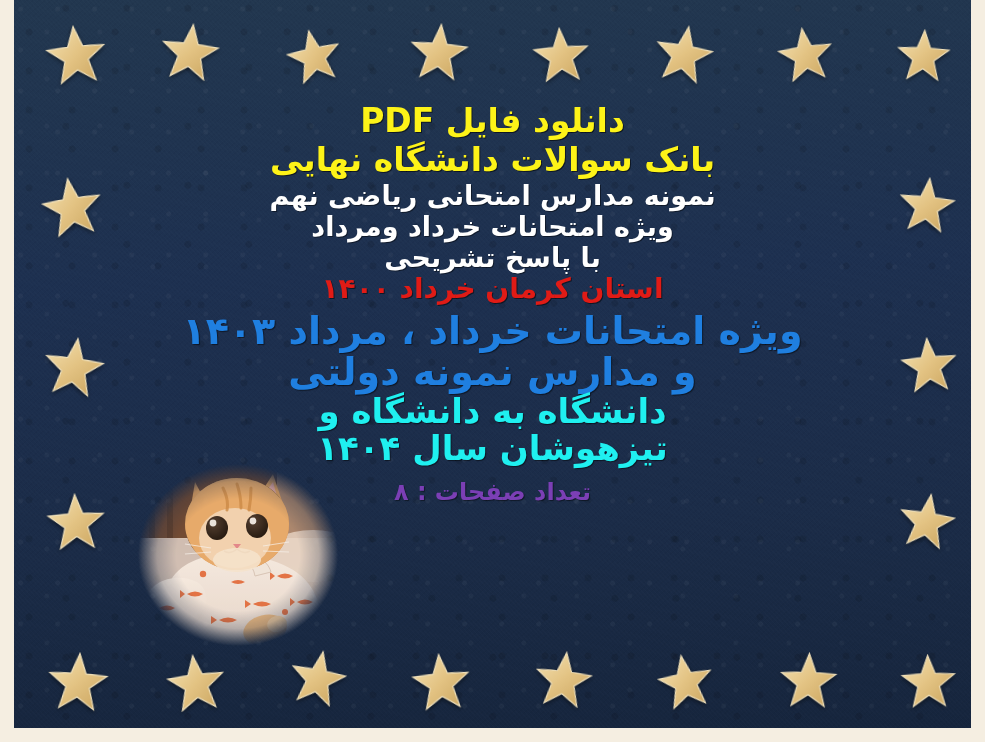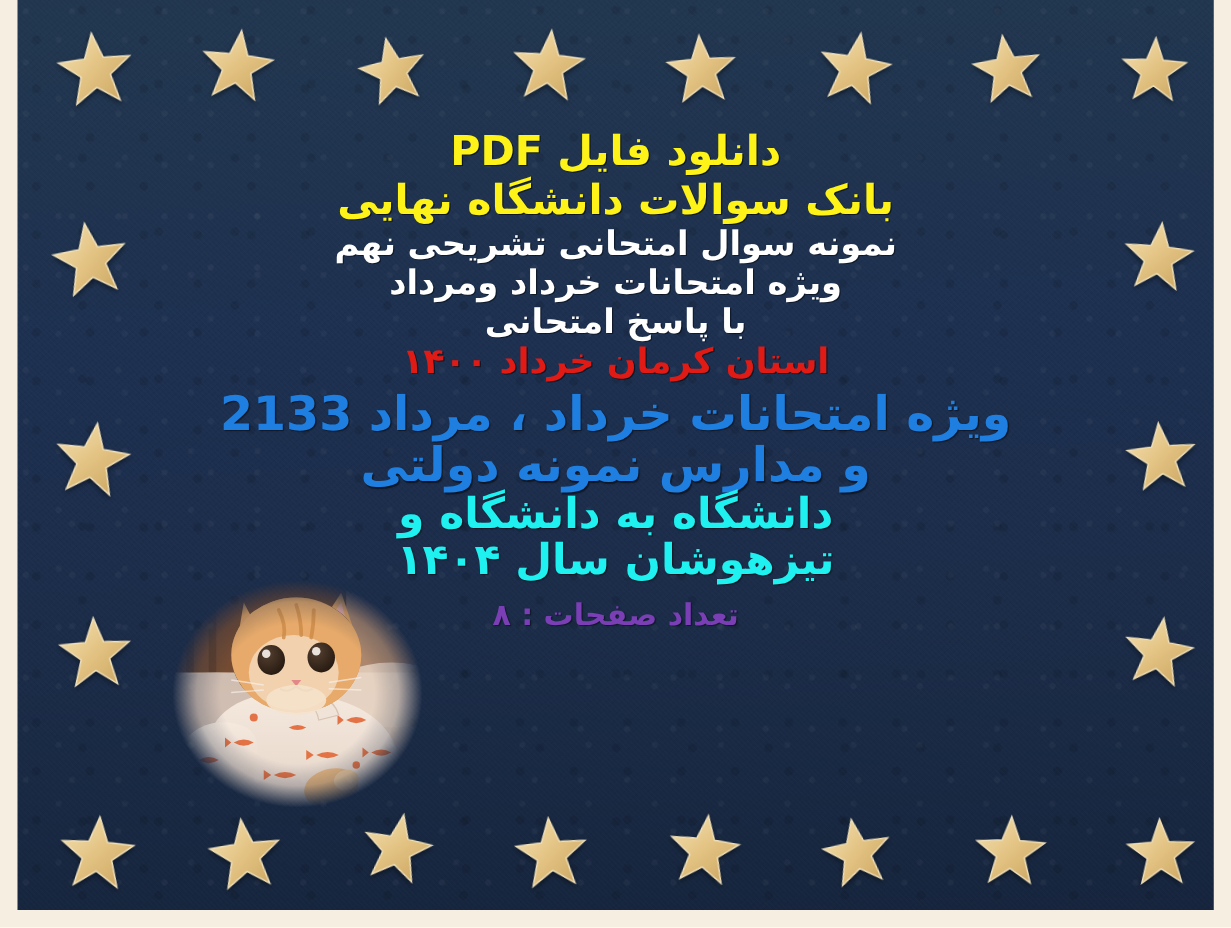--- a/index.html
+++ b/index.html
@@ -363,25 +363,25 @@
             <path d="M136 99 L162 100"></path>
         </g>
 
         <rect x="0" y="0" width="222" height="206" fill="#b5773f" opacity="0.10"></rect>
       </svg>
     </div>
 
     <div id="text-stack">
       <span class="line l-yellow1">دانلود فایل PDF</span>
       <span class="line l-yellow2">بانک سوالات دانشگاه نهایی</span>
-      <span class="line l-white">نمونه سوال امتحانی تشریحی نهم</span>
+      <span class="line l-white">نمونه مدارس امتحانی ریاضی نهم</span>
       <span class="line l-white">ویژه امتحانات خرداد ومرداد</span>
-      <span class="line l-white">با پاسخ امتحانی</span>
+      <span class="line l-white">با پاسخ تشریحی</span>
       <span class="line l-red">استان کرمان خرداد ۱۴۰۰</span>
-      <span class="line l-blue">ویژه امتحانات خرداد ، مرداد 2133</span>
+      <span class="line l-blue">ویژه امتحانات خرداد ، مرداد ۱۴۰۳</span>
       <span class="line l-blue">و مدارس نمونه دولتی</span>
       <span class="line l-cyan">دانشگاه به دانشگاه و</span>
       <span class="line l-cyan">تیزهوشان سال ۱۴۰۴</span>
       <span class="line l-purple">تعداد صفحات : ۸</span>
     </div>
 
   </div>
 </div>
 
 </body></html>

